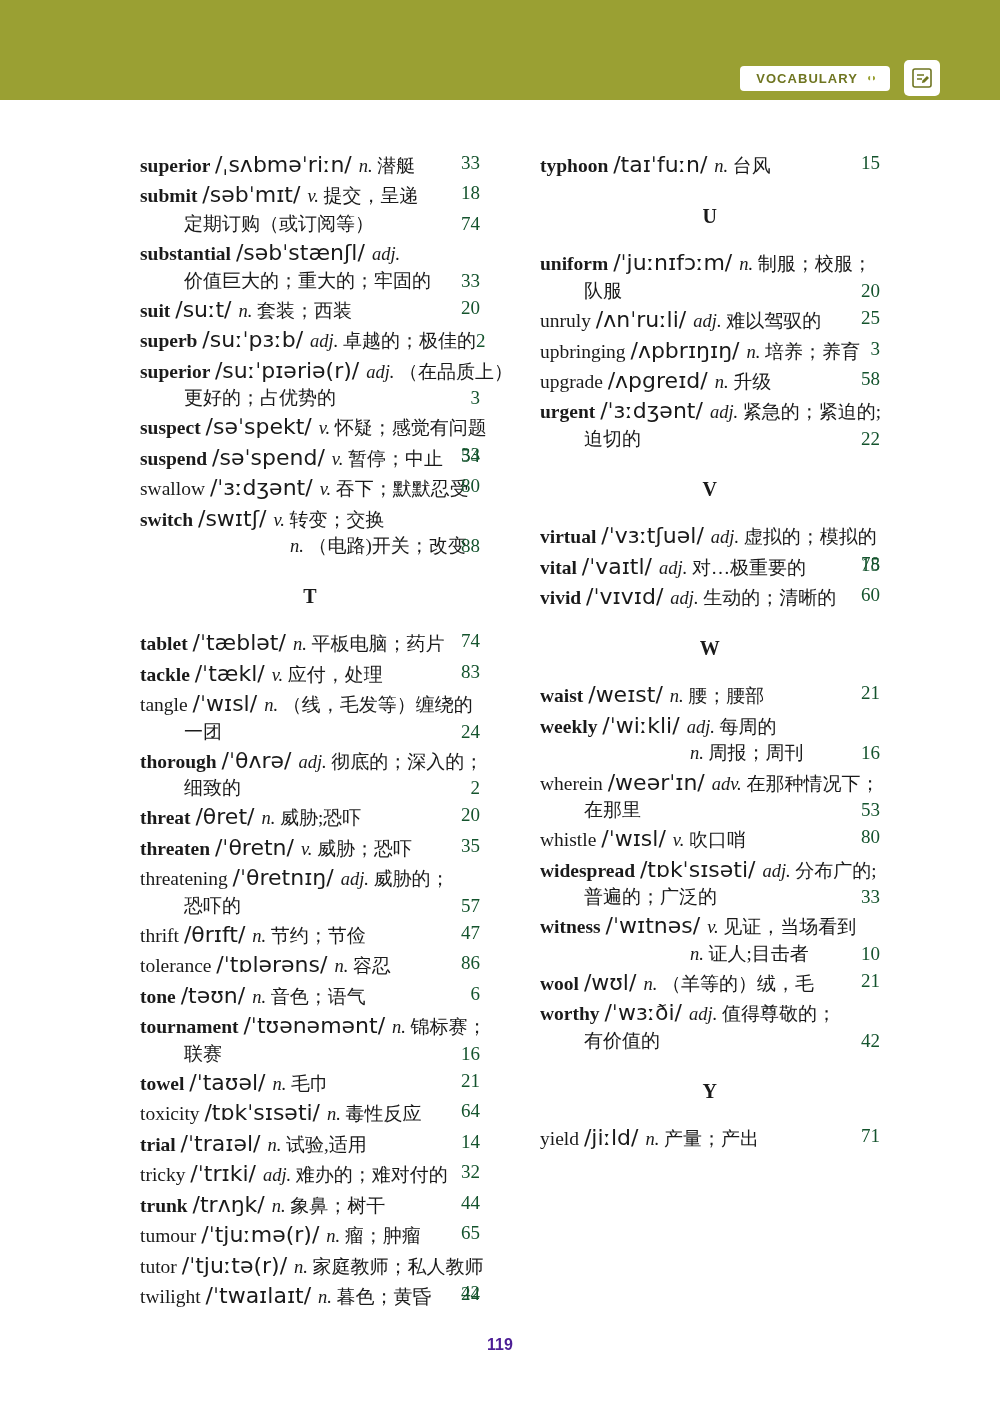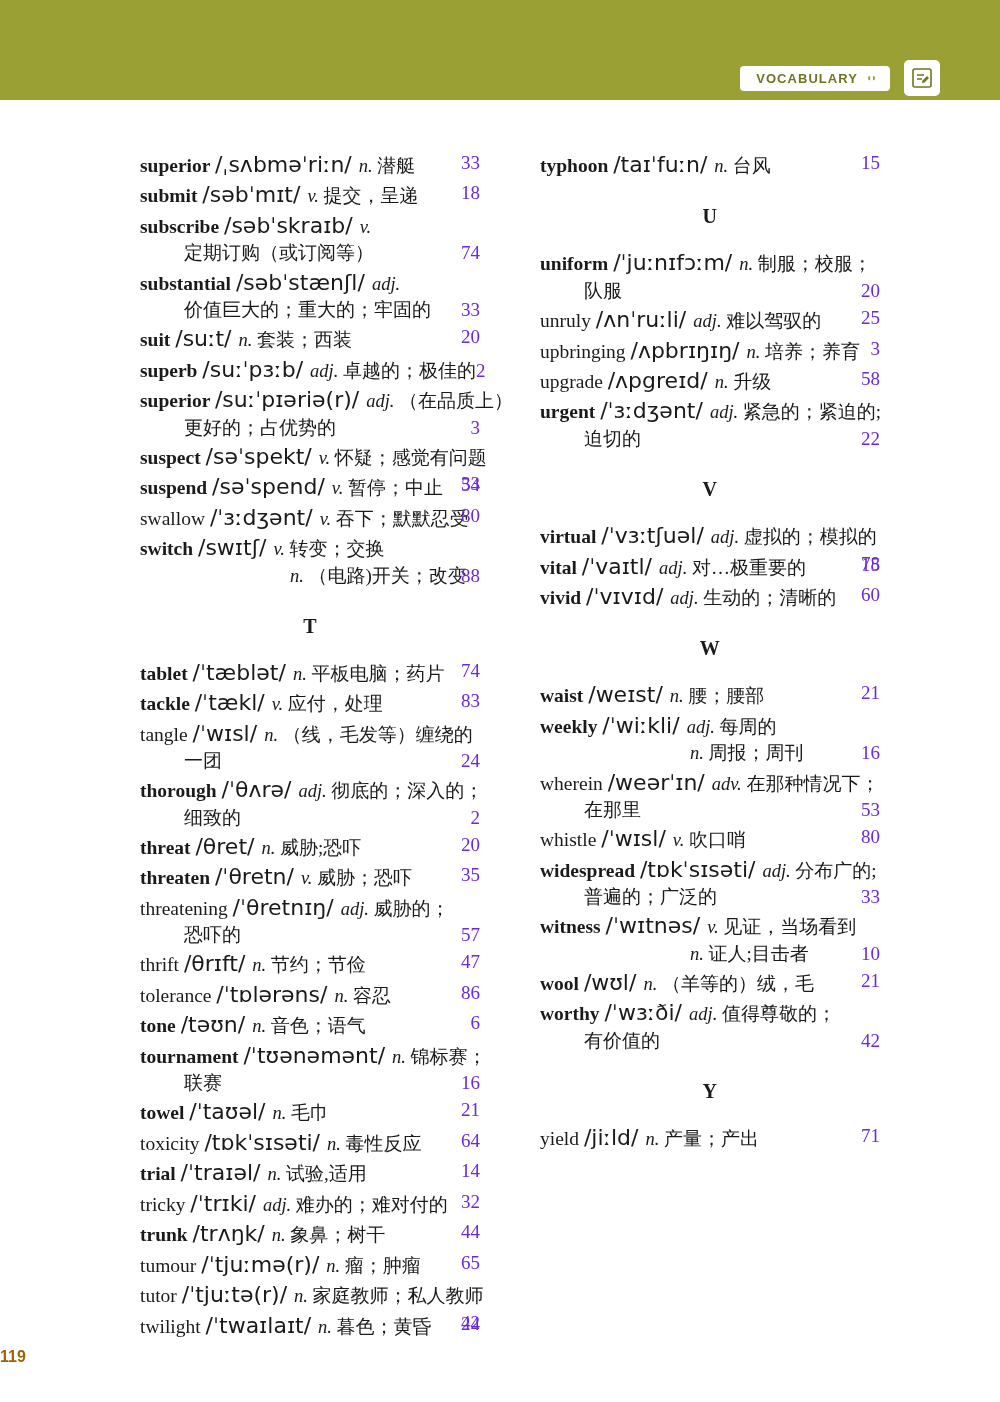--- a/index.html
+++ b/index.html
@@ -91,21 +91,21 @@
     font-size: 19.5px;
     white-space: nowrap;
   }
   .indent-1 { padding-left: 44px; }
   .indent-3 { padding-left: 150px; }
   .pg {
     position: absolute;
     right: 0;
     top: 0;
     font-size: 19px;
-    color: #6d28d9;
+    color: #14532d;
     font-family: "Liberation Serif", serif;
   }
   .hw-bold { font-weight: bold; }
   .hw-reg { font-weight: normal; }
   .ipa {
     font-family: "DejaVu Sans", sans-serif;
     font-size: 22px;
     font-weight: normal;
   }
   .pos {
@@ -117,28 +117,28 @@
   }
   .letter-head {
     text-align: center;
     font-weight: bold;
     font-size: 20px;
     margin: 26px 0 20px 0;
     letter-spacing: 0.02em;
   }
   .pagenum {
     position: absolute;
-    bottom: 36px;
+    bottom: 48px;
     left: 0;
     width: 1000px;
-    text-align: left;
+    text-align: center;
     font-family: "Liberation Sans", sans-serif;
     font-size: 16px;
     font-weight: bold;
-    color: #a16207;
+    color: #4c1d95;
   }
 </style>
 </head>
 <body>
 
 <div class="page">
 
   <div class="header-band">
     <div class="header-right">
       <div class="vocab-pill">
@@ -157,21 +157,20 @@
 
   <div class="content" id="content">
       <div class="col">
         <div class="entry">
           <div class="line"><span class="hw-bold">superior </span><span class="ipa">/ˌsʌbməˈriːn/ </span><span class="pos">n. </span><span class="cn">潜艇</span><span class="pg">33</span></div>
         </div>
         <div class="entry">
           <div class="line"><span class="hw-bold">submit </span><span class="ipa">/səbˈmɪt/ </span><span class="pos">v. </span><span class="cn">提交，呈递</span><span class="pg">18</span></div>
         </div>
         <div class="entry">
-          <div class="line"><span class="hw-bold">subscribe </span><span class="ipa">/səbˈskraɪb/ </span><span class="pos">v.</span></div>
           <div class="line indent-1"><span class="cn">定期订购（或订阅等）</span><span class="pg">74</span></div>
         </div>
         <div class="entry">
           <div class="line"><span class="hw-bold">substantial </span><span class="ipa">/səbˈstænʃl/ </span><span class="pos">adj.</span></div>
           <div class="line indent-1"><span class="cn">价值巨大的；重大的；牢固的</span><span class="pg">33</span></div>
         </div>
         <div class="entry">
           <div class="line"><span class="hw-bold">suit </span><span class="ipa">/suːt/ </span><span class="pos">n. </span><span class="cn">套装；西装</span><span class="pg">20</span></div>
         </div>
         <div class="entry">

